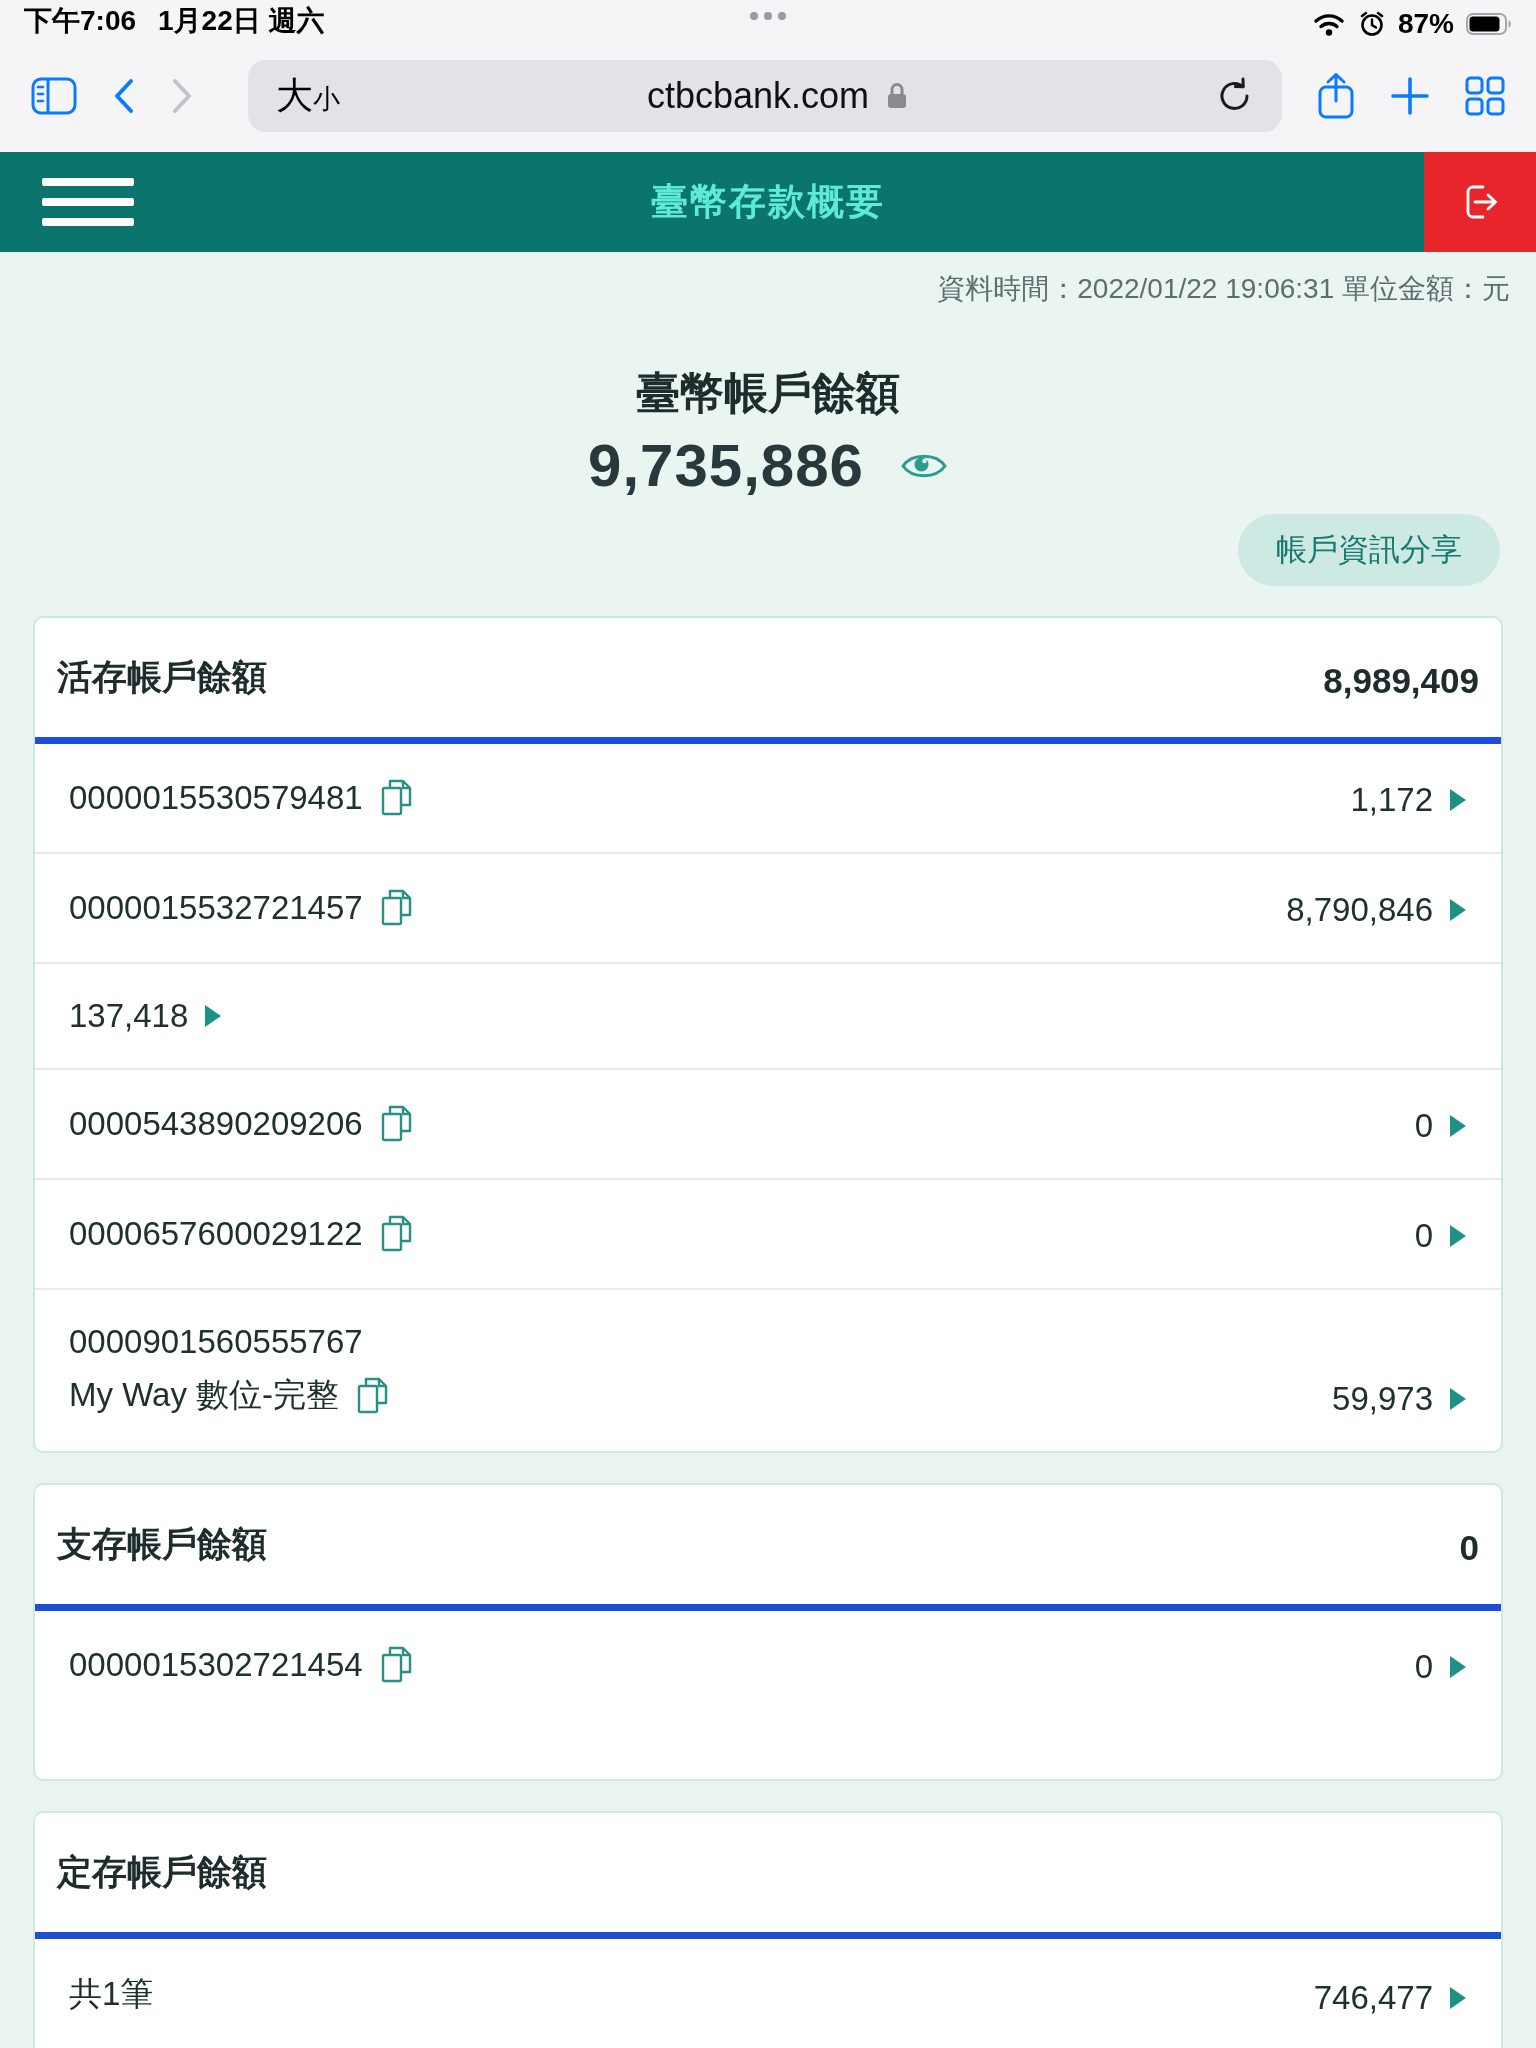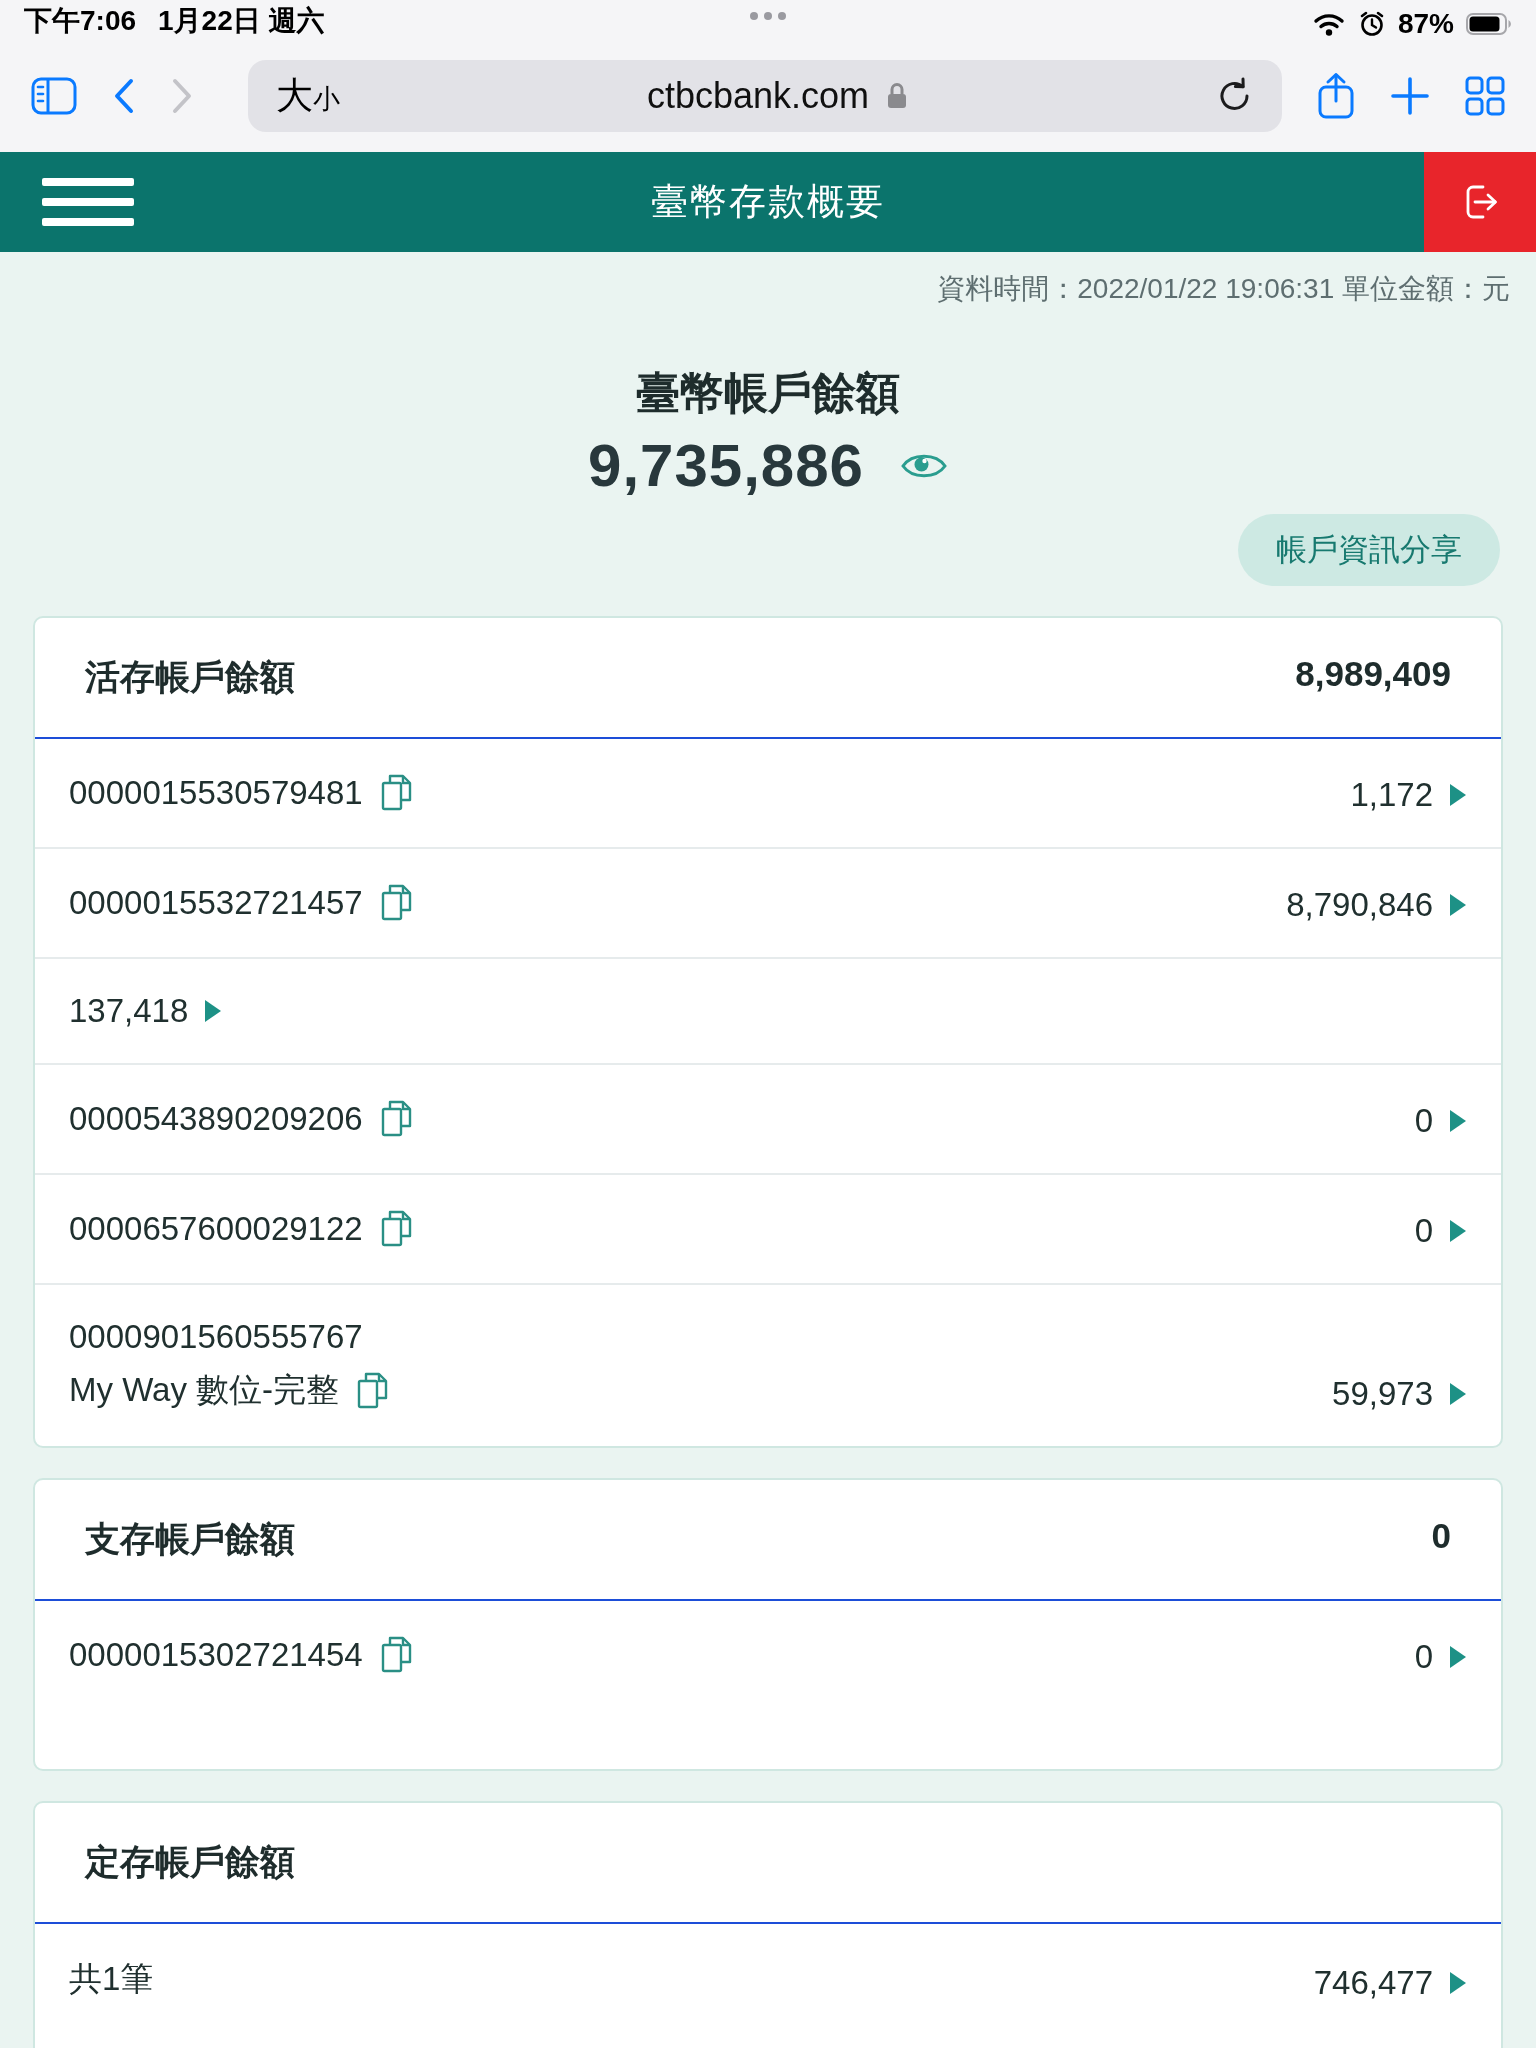--- a/index.html
+++ b/index.html
@@ -45,21 +45,21 @@
   .text-size .small{font-size:27px;}
   .url-center{flex:1;display:flex;align-items:center;justify-content:center;gap:16px;}
   .domain{font-size:36px;color:#101010;}
   
   .app-header{
     height:100px;background:var(--header-teal);position:relative;
     display:flex;align-items:center;justify-content:center;
   }
   .hamburger{position:absolute;left:42px;top:50%;transform:translateY(-50%);width:92px;cursor:pointer;}
   .hamburger i{display:block;height:8px;background:#fff;border-radius:2px;margin:12px 0;}
-  .app-title{color:#ffffff;font-size:37px;font-weight:400;letter-spacing:2px;}
+  .app-title{color:#5eead4;font-size:37px;font-weight:700;letter-spacing:2px;}
   .logout-btn{
     position:absolute;right:0;top:0;width:112px;height:100%;
     background:var(--logout-red);display:flex;align-items:center;justify-content:center;
   }
   
   .meta{padding:18px 26px 0;text-align:right;font-size:28px;color:#5e6e70;}
   .summary-label{margin-top:56px;text-align:center;font-size:44px;font-weight:700;color:#1e2c2c;}
   .summary-amount-row{margin-top:8px;display:flex;align-items:center;justify-content:center;gap:36px;}
   .summary-amount{font-size:60px;font-weight:700;color:#28383c;letter-spacing:1px;}
   .share-row{display:flex;justify-content:flex-end;padding:14px 36px 0;}
@@ -69,22 +69,22 @@
   }
   
   .cards{margin-top:30px;}
   .card{
     background:#fff;border:2px solid #cfe7e1;border-radius:10px;
     margin:0 33px 30px;overflow:hidden;
   }
   .card:nth-child(2){padding-bottom:60px;}
   .card:nth-child(3){padding-bottom:170px;}
   .card-head{
-    display:flex;justify-content:space-between;align-items:flex-start;
-    padding:36px 50px;border-bottom:2px solid #1d4ed8;
+    display:flex;justify-content:space-between;align-items:flex-end;
+    padding:36px 22px;border-bottom:7px solid #1d4ed8;
   }
   .card-title,.card-total{font-size:35px;font-weight:700;color:#1e2c2c;}
   .row{
     display:flex;justify-content:space-between;align-items:flex-end;
     padding:33px 34px;font-size:33px;color:var(--text-dark);cursor:pointer;
   }
   .row + .row{border-top:2px solid var(--divider);}
   .acct-extra{display:block;margin-bottom:12px;}
   .acct-main{display:flex;align-items:center;gap:16px;}
   .amt{display:flex;align-items:center;gap:16px;}

